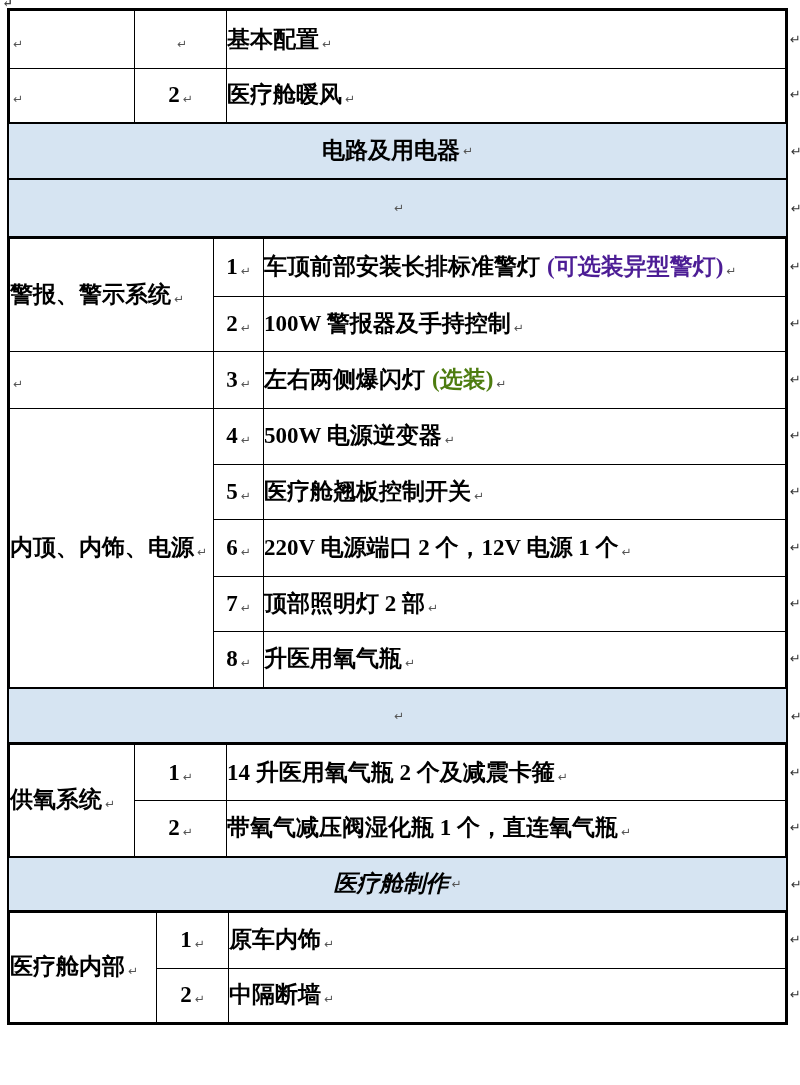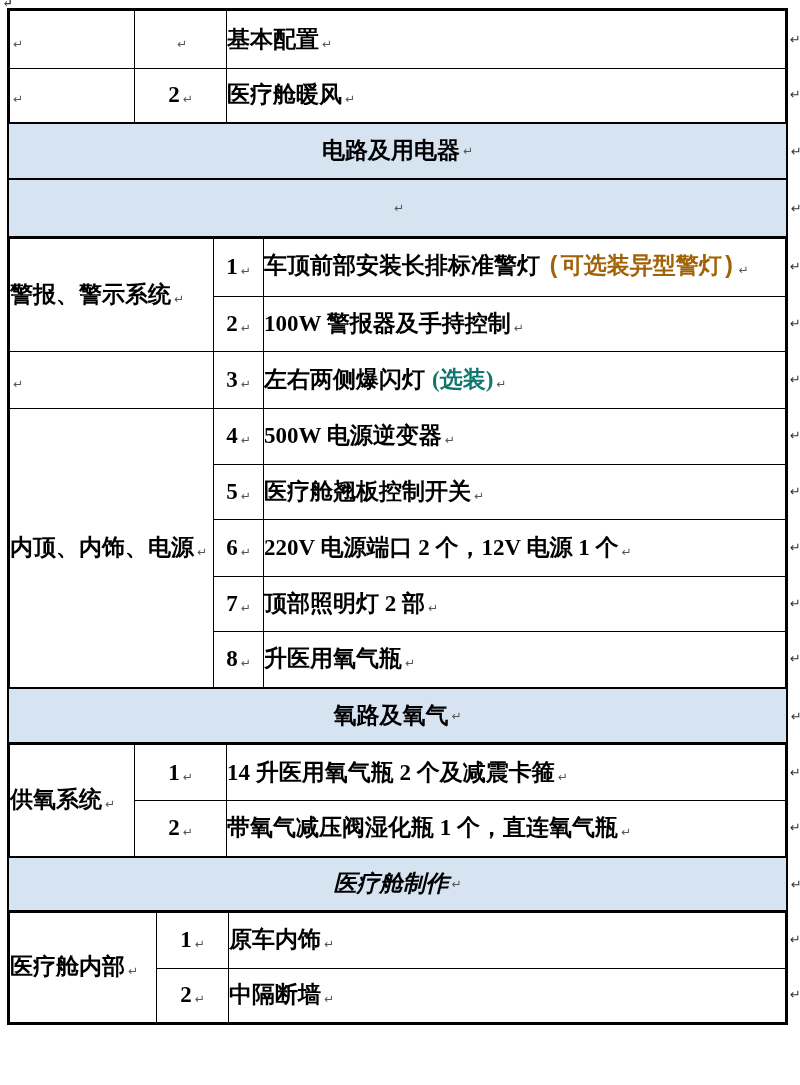--- a/index.html
+++ b/index.html
@@ -98,36 +98,36 @@
       <colgroup>
           <col class="cB1">
           <col class="cB2">
           <col>
         </colgroup>
       <tbody>
           <tr class="h58">
         <td class="g galarm" rowspan="2"><span>警报、警示系统</span><span class="pilcrow">↵</span></td>
         <td class="n"><span>1</span><span class="pilcrow">↵</span></td>
         <td class="t">
-          <span>车顶前部安装长排标准警灯</span><span class="note" style="color: #a16207; font-family: Liberation Mono, monospace;">(可选装异型警灯)</span><span class="pilcrow">↵</span>
+          <span>车顶前部安装长排标准警灯</span><span class="note" style="color: #4c1d95;">(可选装异型警灯)</span><span class="pilcrow">↵</span>
           <span class="eor pilcrow">↵</span>
         </td>
       </tr>
       <tr class="h55">
         <td class="n"><span>2</span><span class="pilcrow">↵</span></td>
         <td class="t">
           <span>100W 警报器及手持控制</span><span class="pilcrow">↵</span>
           <span class="eor pilcrow">↵</span>
         </td>
       </tr>
       <tr class="h57">
         <td class="g"><span class="pilcrow">↵</span></td>
         <td class="n"><span>3</span><span class="pilcrow">↵</span></td>
         <td class="t">
-          <span>左右两侧爆闪灯</span><span class="note" style="color: #0f766e;">(选装)</span><span class="pilcrow">↵</span>
+          <span>左右两侧爆闪灯</span><span class="note" style="color: #4d7c0f;">(选装)</span><span class="pilcrow">↵</span>
           <span class="eor pilcrow">↵</span>
         </td>
       </tr>
       <tr class="h56">
         <td class="g" rowspan="5"><span>内顶、内饰、电源</span><span class="pilcrow">↵</span></td>
         <td class="n"><span>4</span><span class="pilcrow">↵</span></td>
         <td class="t">
           <span>500W 电源逆变器</span><span class="pilcrow">↵</span>
           <span class="eor pilcrow">↵</span>
         </td>
@@ -157,21 +157,20 @@
         <td class="n"><span>8</span><span class="pilcrow">↵</span></td>
         <td class="t">
           <span>升医用氧气瓶</span><span class="pilcrow">↵</span>
           <span class="eor pilcrow">↵</span>
         </td>
       </tr>
     </tbody>
       </table>
 
     <div class="band blk" style="height: 53px; background-color: rgb(214, 228, 242);">
-      <span>氧路及氧气</span>
         <span class="pilcrow">↵</span>
       <span class="eor pilcrow">↵</span>
     </div>
 
     <table class="tbl blk">
       <colgroup>
           <col class="cC1">
           <col class="cC2">
           <col>
         </colgroup>

